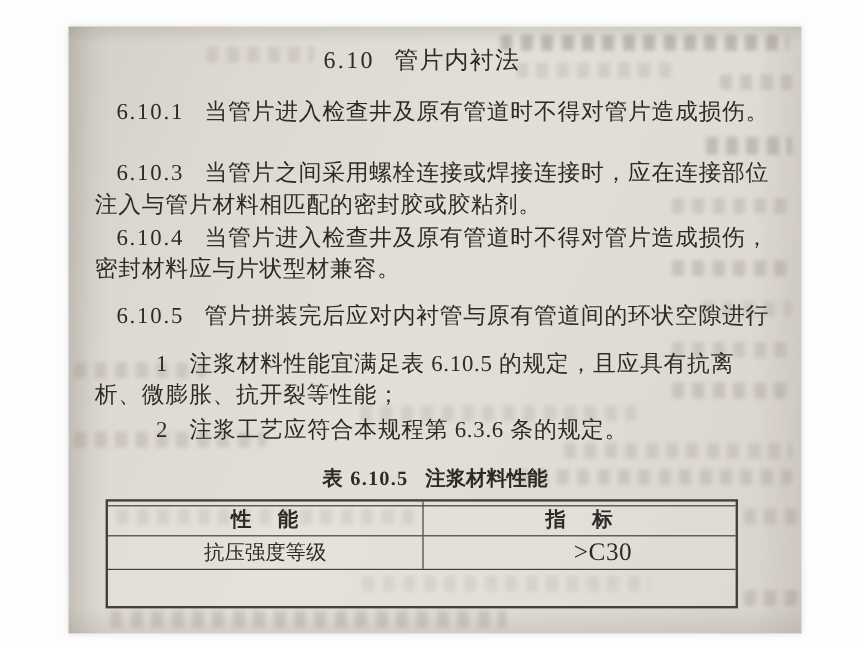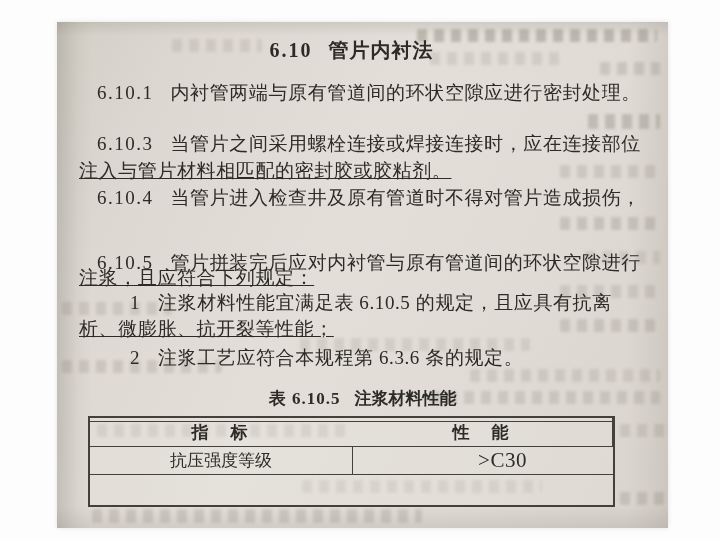--- a/index.html
+++ b/index.html
@@ -27,29 +27,29 @@
   
   .smudge{
     position:absolute;height:13px;border-radius:2px;
     background:repeating-linear-gradient(90deg,#675f54 0 10px,transparent 10px 17px);
     filter:blur(1.8px);
   }
   
   .ink{color:#2d2b27;}
   .title{
     position:absolute;top:15px;left:0;right:22px;text-align:center;
-    font-size:20px;font-weight:bold;letter-spacing:1px;
+    font-size:20px;font-weight:normal;letter-spacing:1px;
   }
   .title .t-num{margin-right:16px;letter-spacing:2px;}
   .line{
     position:absolute;font-size:19px;white-space:nowrap;letter-spacing:0.6px;
   }
   .line .num{font-weight:normal;margin-right:17px;letter-spacing:1.5px;}
   .clause{left:40px;}
-  .cont{left:22px;text-decoration:underline;}
+  .cont{left:22px;}
   .item{left:73px;}
   .caption{
     position:absolute;top:365px;left:0;right:15px;text-align:center;
     font-size:17px;font-weight:bold;margin-left:15px;
   }
   .caption .c-label{margin-right:14px;letter-spacing:1px;}
   
   .tbl{
     position:absolute;left:31px;top:394px;width:527px;height:91px;
     border:2px solid #45413a;box-sizing:border-box;background:rgba(236,233,227,0.25);
@@ -96,39 +96,39 @@
   <div class="smudge" style="left:40px;top:402px;width:250px;opacity:.14"></div>
   <div class="smudge" style="left:563px;top:402px;width:45px;opacity:.15"></div>
   <div class="smudge" style="left:563px;top:470px;width:45px;opacity:.18"></div>
   <div class="smudge" style="left:245px;top:458px;width:240px;opacity:.13"></div>
   <div class="smudge" style="left:35px;top:487px;width:330px;opacity:.17;height:14px"></div>
 
   <div class="title ink">
     <span class="t-num">6.10</span><span>管片内衬法</span>
   </div>
 
-  <div class="line clause ink" style="top:58px"><span class="num">6.10.1</span><span>内衬管两端与原有管道间的环状空隙应进行密封处理。</span></div>
+  <div class="line clause ink" style="top:58px"><span class="num">6.10.1</span><span>当管片进入检查井及原有管道时不得对管片造成损伤。</span></div>
   <div class="line clause ink" style="top:109px"><span class="num">6.10.3</span><span>当管片之间采用螺栓连接或焊接连接时，应在连接部位</span></div>
   <div class="line cont ink" style="top:136px"><span>注入与管片材料相匹配的密封胶或胶粘剂。</span></div>
   <div class="line clause ink" style="top:163px"><span class="num">6.10.4</span><span>当管片进入检查井及原有管道时不得对管片造成损伤，</span></div>
+  <div class="line cont ink" style="top:189px"><span>密封材料应与片状型材兼容。</span></div>
   <div class="line clause ink" style="top:228px"><span class="num">6.10.5</span><span>管片拼装完后应对内衬管与原有管道间的环状空隙进行</span></div>
-  <div class="line cont ink" style="top:243px"><span>注浆，且应符合下列规定：</span></div>
   <div class="line item ink" style="top:268px"><span class="num">1</span><span>注浆材料性能宜满足表 6.10.5 的规定，且应具有抗离</span></div>
   <div class="line cont ink" style="top:294px"><span>析、微膨胀、抗开裂等性能；</span></div>
   <div class="line item ink" style="top:323px"><span class="num">2</span><span>注浆工艺应符合本规程第 6.3.6 条的规定。</span></div>
 
   <div class="caption ink">
     <span class="c-label">表 6.10.5</span><span>注浆材料性能</span>
   </div>
 
   <div class="tbl">
     <div class="tbl-innerline"></div>
     <div class="trow trow-header">
+      <div class="tcell tcell-left">性    能</div>
       <div class="tcell tcell-right">指    标</div>
-      <div class="tcell tcell-left">性    能</div>
     </div>
     <div class="trow trow-1">
       <div class="tcell tcell-left">抗压强度等级</div>
       <div class="tcell tcell-right val">&gt;C30</div>
     </div>
   </div>
 
 </div>
 
 </body></html>

